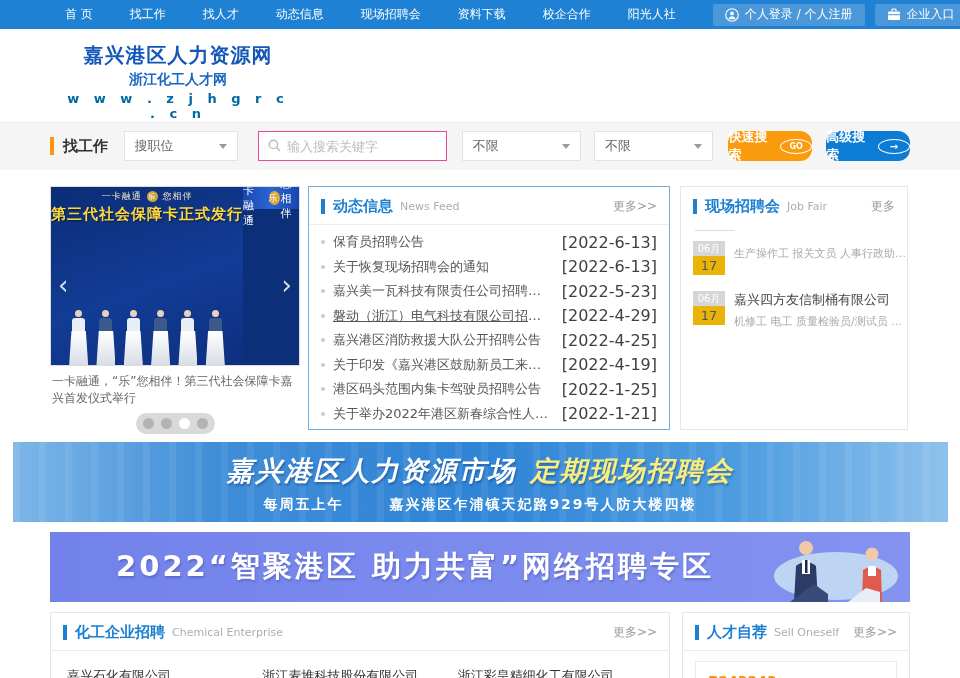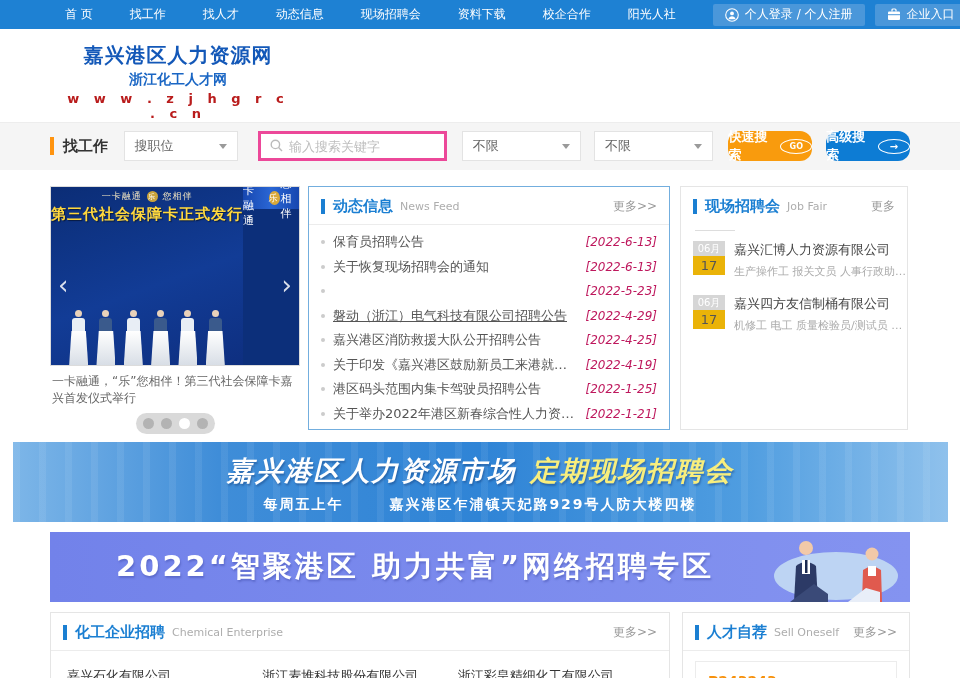--- a/index.html
+++ b/index.html
@@ -14,33 +14,33 @@
   .nav-btns { margin-left:auto; display:flex; gap:10px; }
   .nav-btn { background:#4a97da; color:#fff; font-size:12px; height:22px; padding:0 12px;
     display:flex; align-items:center; gap:6px; border-radius:2px; cursor:pointer; white-space:nowrap; }
   .nav-btn svg { display:block; }
 
   
   .header { background:#fff; height:94px; border-bottom:1px solid #ededed; padding-top:13px; }
   .logo-block { width:236px; margin-left:60px; text-align:center; }
   .logo-title { color:#1358b8; font-size:20px; font-weight:bold; letter-spacing:1px; }
   .logo-sub { color:#1a66c4; font-size:14px; font-weight:bold; margin-top:2px; }
-  .logo-url { color:#b91c1c; font-size:13px; font-weight:bold; letter-spacing:5px; margin-top:2px; }
+  .logo-url { color:#0369a1; font-size:13px; font-weight:bold; letter-spacing:5px; margin-top:2px; }
 
   
   .search-strip { background:#f5f5f5; padding:8px 0 9px; }
   .search-row { width:860px; margin:0 auto; display:flex; align-items:center; }
   .accent-bar { width:4px; height:18px; background:#ff9410; margin-right:9px; }
   .search-label { font-size:15px; font-weight:bold; color:#333; width:52px; margin-right:10px; }
   .sel { background:#fff; border:1px solid #e3e3e3; height:30px; display:flex; align-items:center;
     padding:0 10px; font-size:13px; color:#666; cursor:pointer; }
   .sel .tri { margin-left:auto; width:0; height:0; border-left:4px solid transparent;
     border-right:4px solid transparent; border-top:5px solid #9a9a9a; }
   .sel-cat { width:117px; margin-right:20px; }
-  .search-box { width:193px; height:30px; background:#fff; border:3px solid #ec4899;
+  .search-box { width:193px; height:30px; background:#fff; border:1px solid #ec4899;
     display:flex; align-items:center; gap:6px; padding:0 9px; margin-right:15px; }
   .search-box input { border:0; outline:0; width:140px; font-size:13px; color:#666;
     font-family:inherit; background:transparent; }
   .search-box input::placeholder { color:#bdbdbd; }
   .sel-f1 { width:122px; margin-right:13px; }
   .sel-f2 { width:122px; margin-right:15px; }
   .btn { height:30px; display:flex; align-items:center; justify-content:center; gap:6px;
     color:#fff; font-size:13px; font-weight:bold; cursor:pointer; border-radius:12px; }
   .btn-quick { width:86px; background:#f99b0d; margin-right:14px; }
   .btn-adv { width:86px; background:#0d7cd4; }
@@ -91,21 +91,21 @@
   .head-border { border-bottom:1px solid #ececec; }
   .head-bar { width:4px; height:15px; background:#1b7fd2; margin-right:8px; }
   .panel-title { color:#1b7fd2; font-size:15px; font-weight:bold; white-space:nowrap; }
   .panel-sub { color:#adadad; font-size:11px; margin-left:7px; white-space:nowrap; }
   .more { color:#999; font-size:12px; margin-left:auto; white-space:nowrap; }
 
   .news-list { list-style:none; padding:5px 12px 0; }
   .news-list li { display:flex; align-items:center; height:24.5px; cursor:pointer; }
   .bullet { width:4px; height:4px; border-radius:50%; background:#ccc; margin-right:8px; flex:none; }
   .n-title { font-size:13px; color:#555; white-space:nowrap; overflow:hidden; text-overflow:ellipsis; }
-  .n-date { margin-left:auto; font-size:12px; color:#be185d; padding-left:8px; flex:none;font-style:italic; }
+  .n-date { margin-left:auto; font-size:16px; color:#404040; padding-left:8px; flex:none; }
   .news-list li:nth-of-type(4) .n-title { text-decoration:underline; }
 
   .fair-divider { width:40px; border-top:1px solid #ddd; margin:6px 0 10px 14px; }
   .fair-item { display:flex; padding:0 12px; margin-bottom:16px; cursor:pointer; }
   .date-badge { width:32px; flex:none; margin-right:9px; text-align:center; }
   .d-month { background:#d6d6d6; color:#fff; font-size:10px; height:15px; line-height:15px; }
   .d-day { background:#eab308; color:#555; font-size:13px; height:19px; line-height:19px; }
   .f-company { font-size:13px; color:#444; white-space:nowrap; }
   .f-jobs { font-size:11px; color:#aaa; margin-top:5px; white-space:nowrap; overflow:hidden;
     text-overflow:ellipsis; max-width:172px; }
@@ -312,20 +312,21 @@
         </li>
 
         <li>
           <span class="bullet"></span>
           <span class="n-title">关于恢复现场招聘会的通知</span>
           <span class="n-date">[2022-6-13]</span>
         </li>
 
         <li>
           <span class="bullet"></span>
+          <span class="n-title">嘉兴美一瓦科技有限责任公司招聘公告</span>
           <span class="n-date">[2022-5-23]</span>
         </li>
 
         <li>
           <span class="bullet"></span>
           <span class="n-title">磐动（浙江）电气科技有限公司招聘公告</span>
           <span class="n-date">[2022-4-29]</span>
         </li>
 
         <li>
@@ -363,21 +364,20 @@
     </div>
     <div class="fair-divider"></div>
     <div>
 
         <div class="fair-item">
           <div class="date-badge">
             <div class="d-month">06月</div>
             <div class="d-day">17</div>
           </div>
           <div class="fair-info">
-            <div class="f-company">嘉兴汇博人力资源有限公司</div>
             <div class="f-jobs">生产操作工 报关文员 人事行政助理...</div>
           </div>
         </div>
 
         <div class="fair-item">
           <div class="date-badge">
             <div class="d-month">06月</div>
             <div class="d-day">17</div>
           </div>
           <div class="fair-info">

